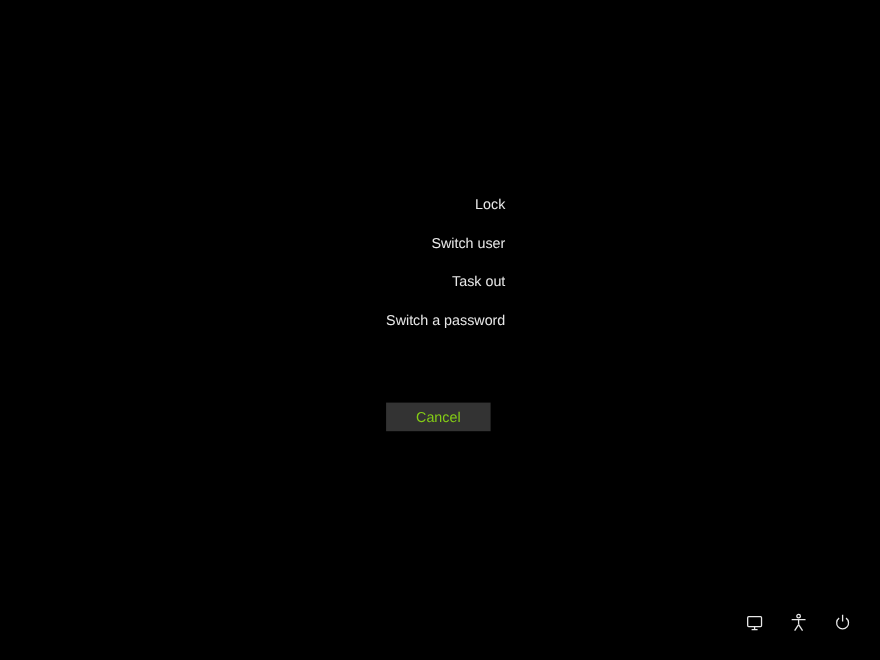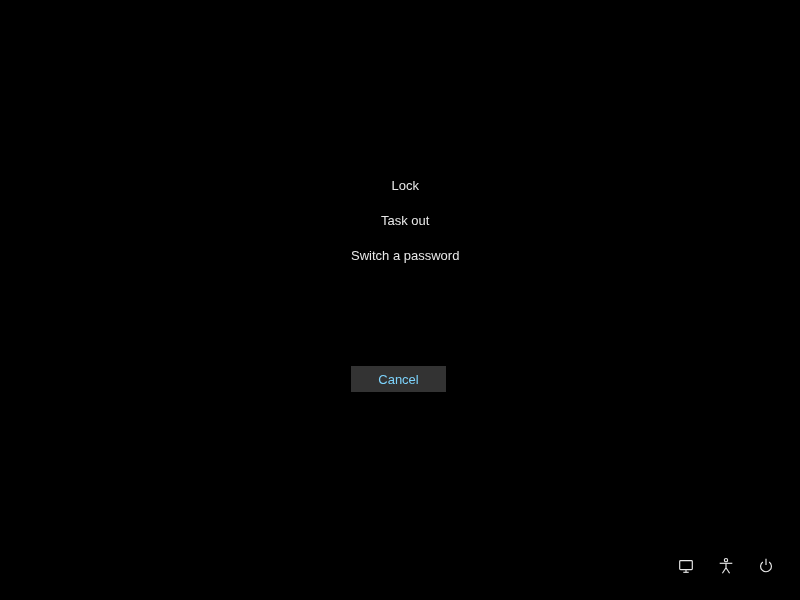--- a/index.html
+++ b/index.html
@@ -22,31 +22,31 @@
       top: 168px;
       display: flex;
       flex-direction: column;
     }
     .menu-item {
       color: #e8e8e8;
       font-size: 13px;
       font-weight: 400;
       padding: 10px 0;
       cursor: pointer;
-      text-align: center;
+      text-align: right;
     }
     .cancel-button {
       position: absolute;
       left: 351px;
       top: 366px;
       width: 95px;
       height: 26px;
       background: #333333;
       border: none;
-      color: #7dd3fc;
+      color: #84cc16;
       font-size: 13px;
       font-family: 'Segoe UI', Tahoma, sans-serif;
       cursor: pointer;
       display: flex;
       align-items: center;
       justify-content: center;
     }
     .bottom-icons {
       position: absolute;
       bottom: 24px;
@@ -67,20 +67,21 @@
       stroke: #e8e8e8;
       fill: none;
       stroke-width: 1.3;
     }
   </style>
 </head>
 <body>
 
 <div class="menu-container">
   <div class="menu-item">Lock</div>
+  <div class="menu-item">Switch user</div>
   <div class="menu-item">Task out</div>
   <div class="menu-item">Switch a password</div>
 </div>
 
 <button class="cancel-button">Cancel</button>
 
 <div class="bottom-icons">
   <div class="icon">
     <svg viewBox="0 0 20 20" width="18" height="18">
       <rect x="3" y="4" width="14" height="10" rx="1"></rect>

